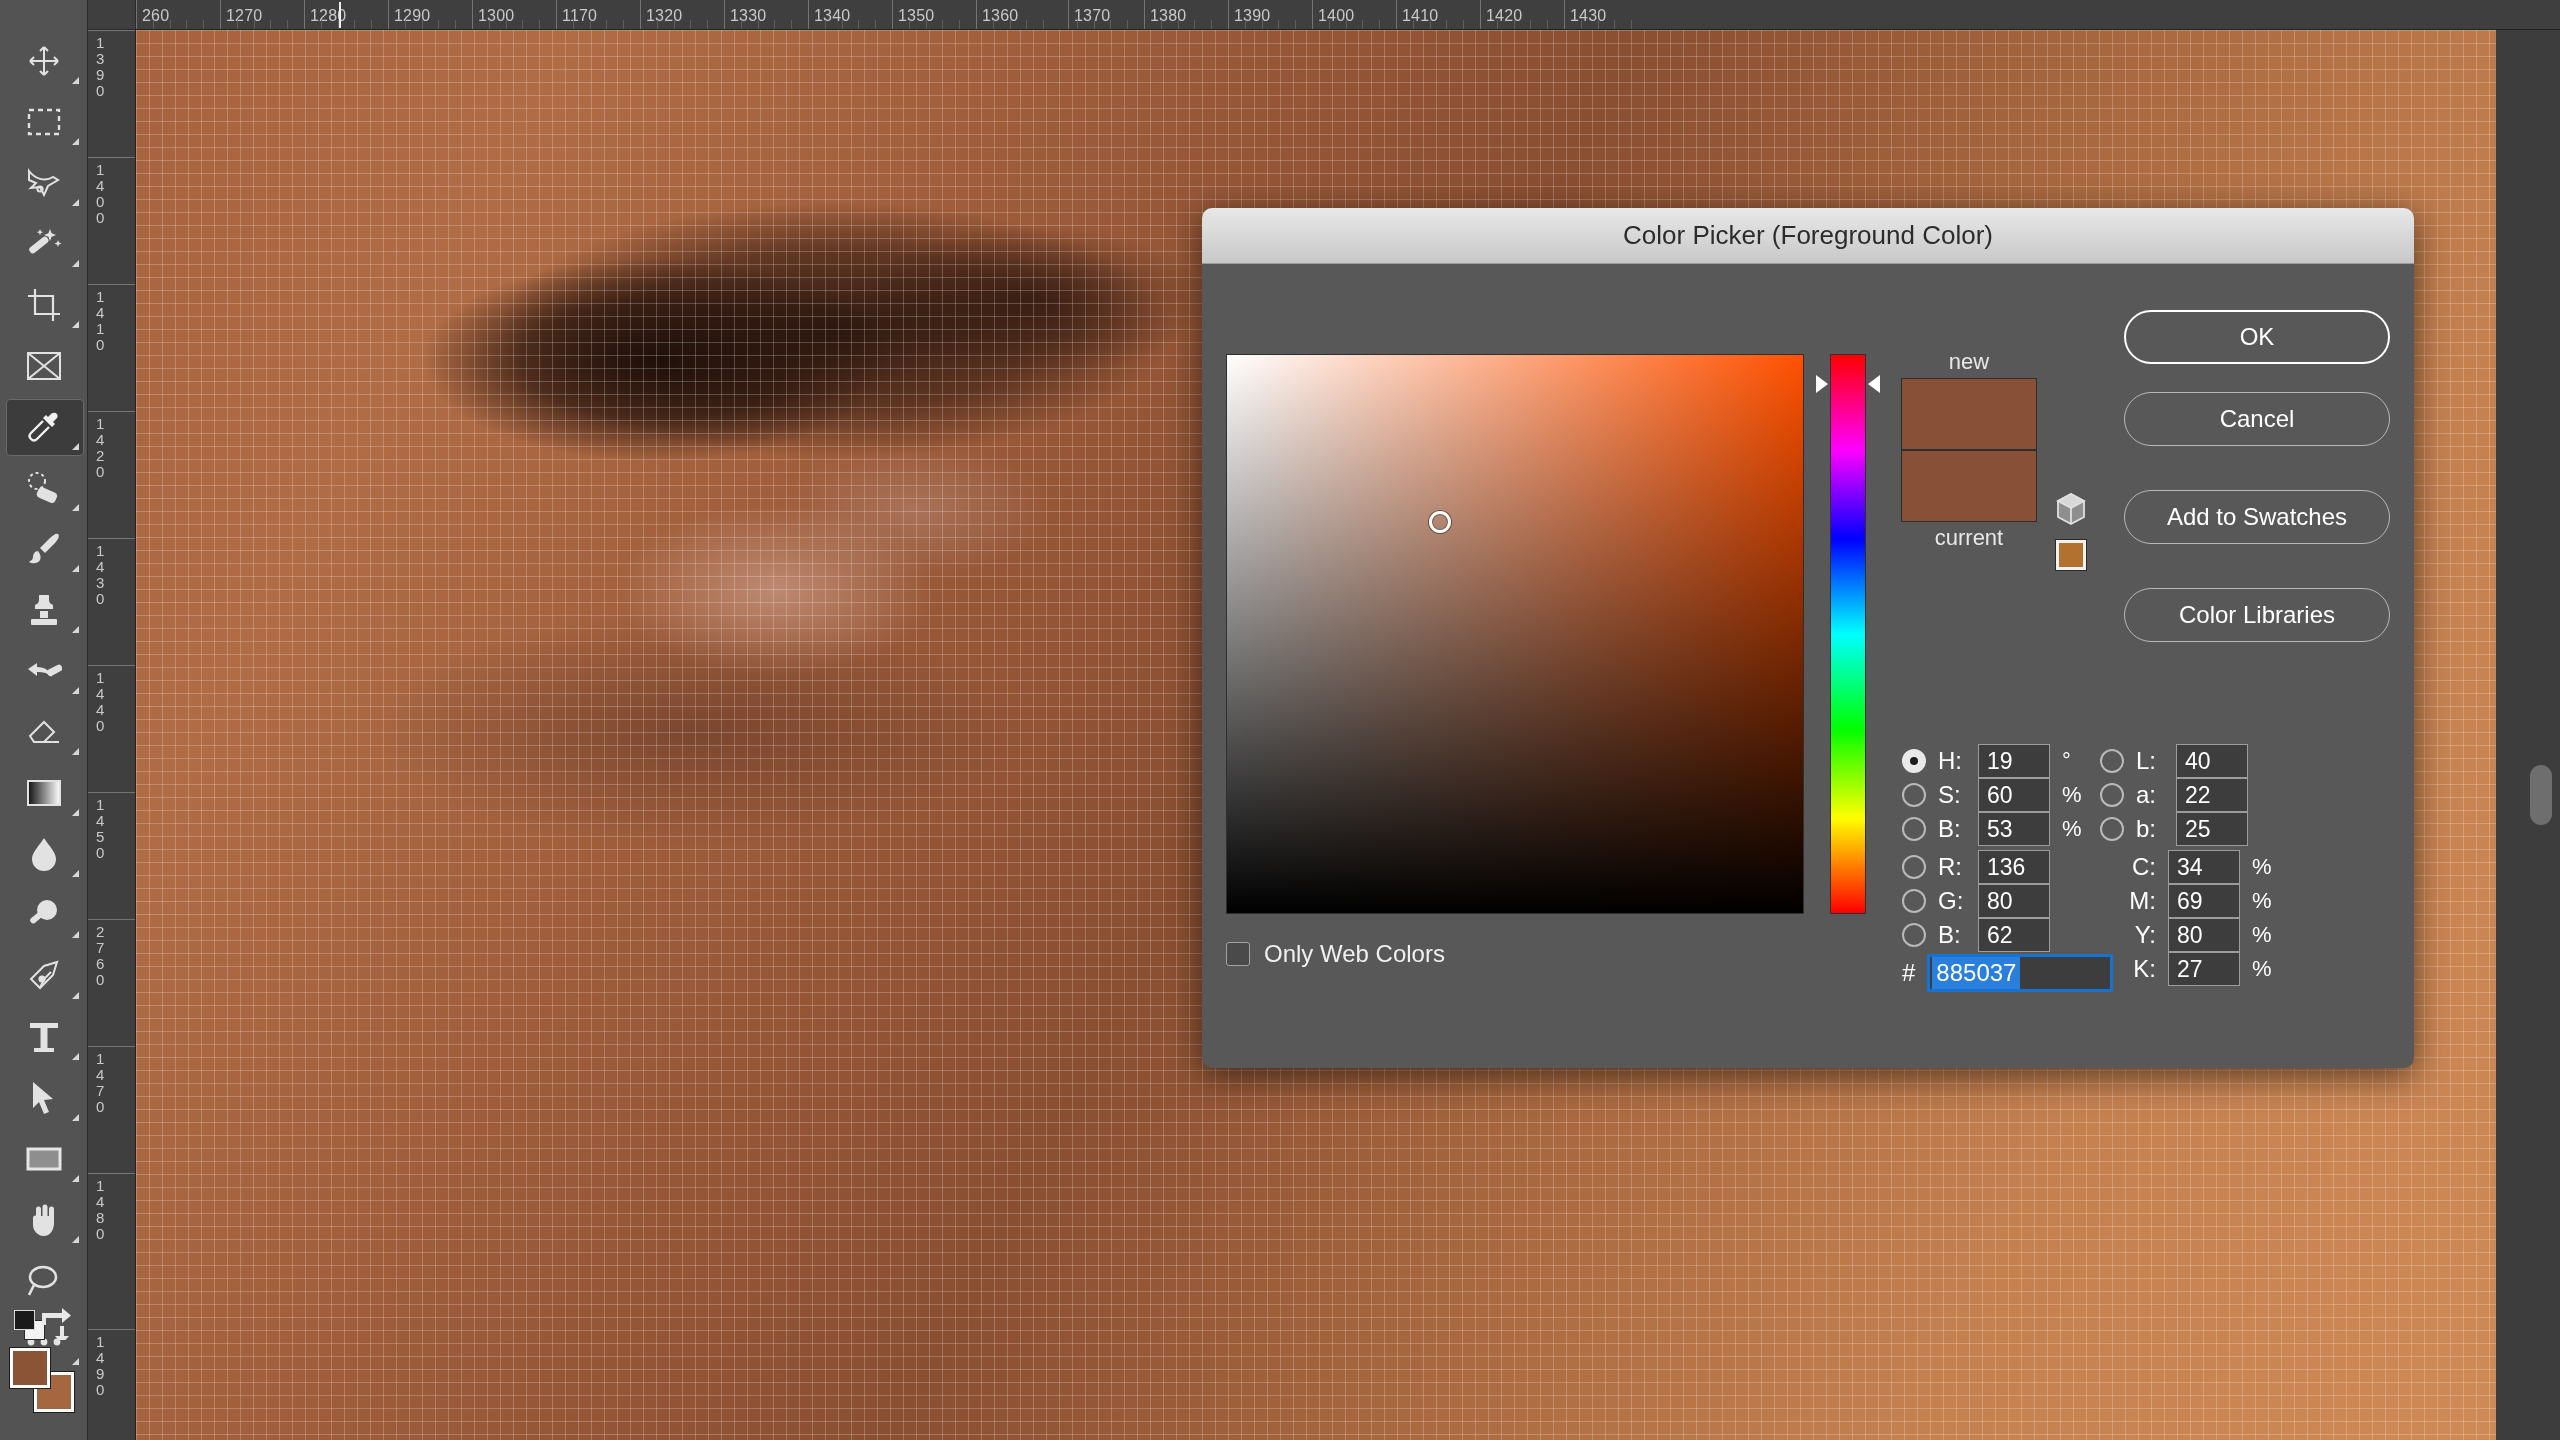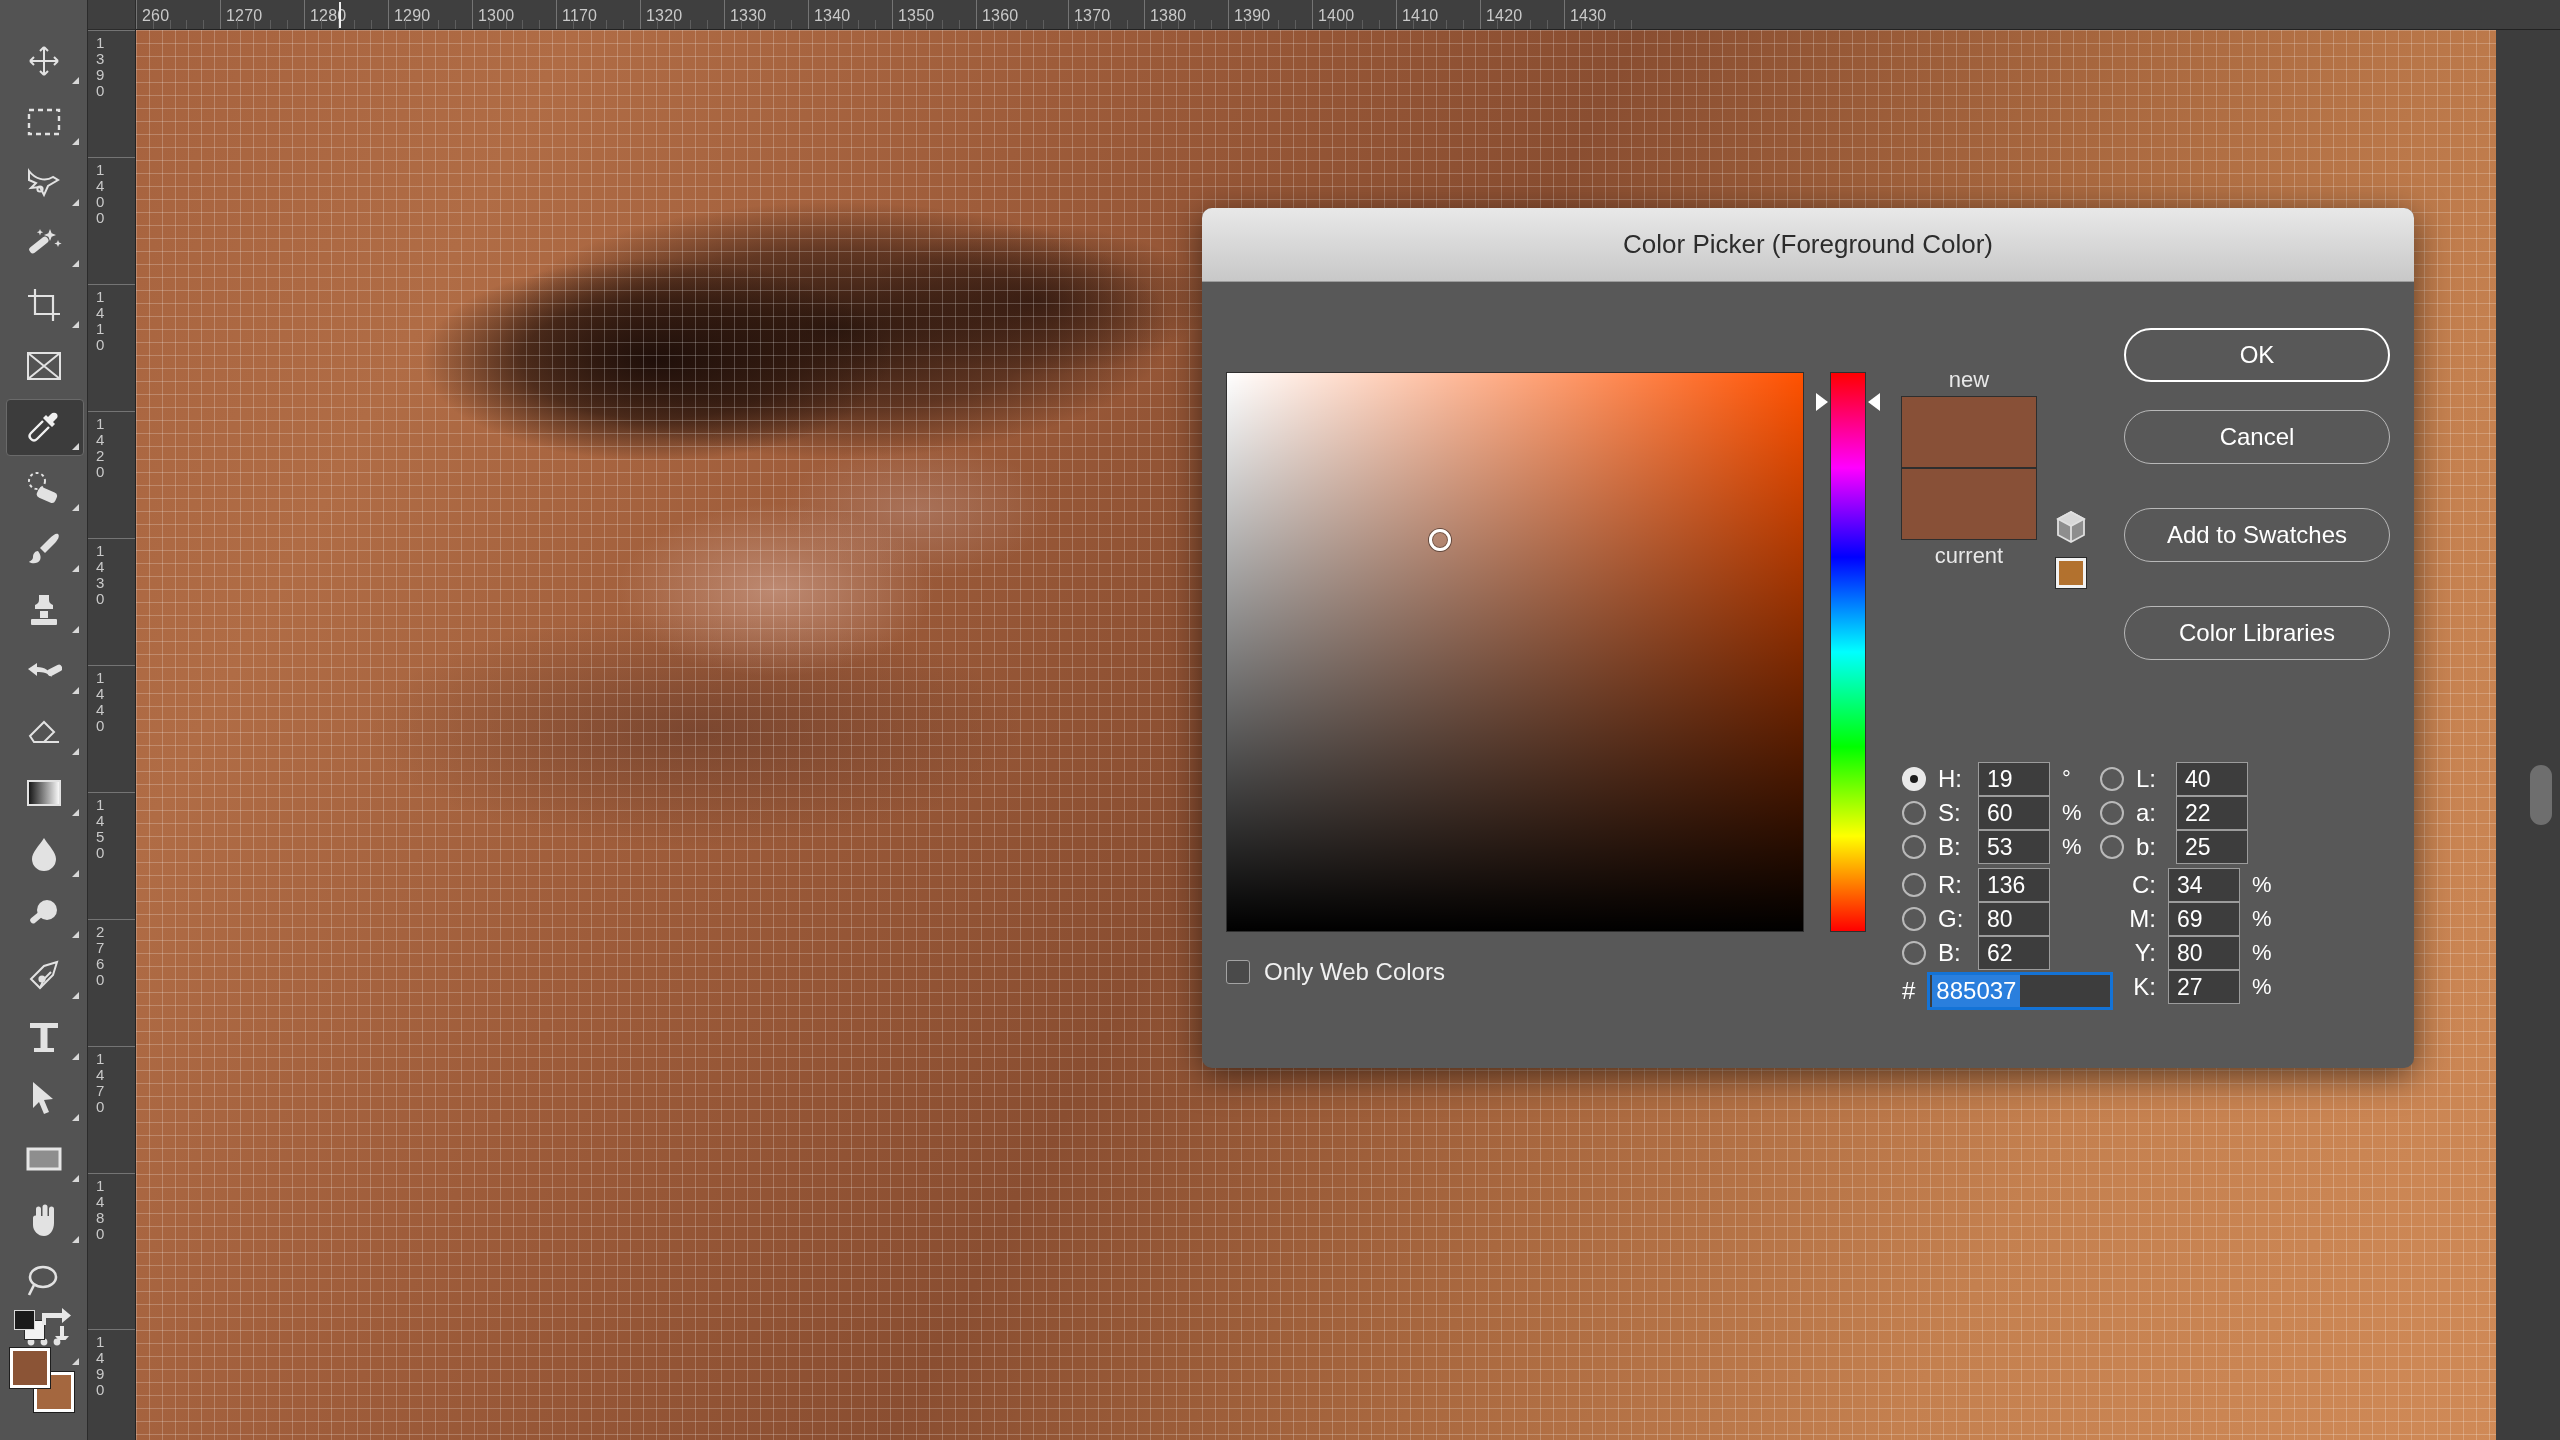--- a/index.html
+++ b/index.html
@@ -194,21 +194,21 @@
   #dialog {
     position: absolute;
     left: 1202px; top: 208px;
     width: 1212px; height: 860px;
     background: #585858;
     border-radius: 10px;
     box-shadow: 0 8px 34px rgba(0,0,0,.55);
     z-index: 20;
   }
   #titlebar {
-    height: 74px;
+    height: 56px;
     background: linear-gradient(#e8e8e8, #c8c8c8);
     border-radius: 10px 10px 0 0;
     border-bottom: 1px solid #9b9b9b;
     display: flex; align-items: center; justify-content: center;
   }
   #titlebar span {
     font-size: 26px; color: #2c2c2c;
   }
   #dlg-body { position: relative; height: 802px; }
 

